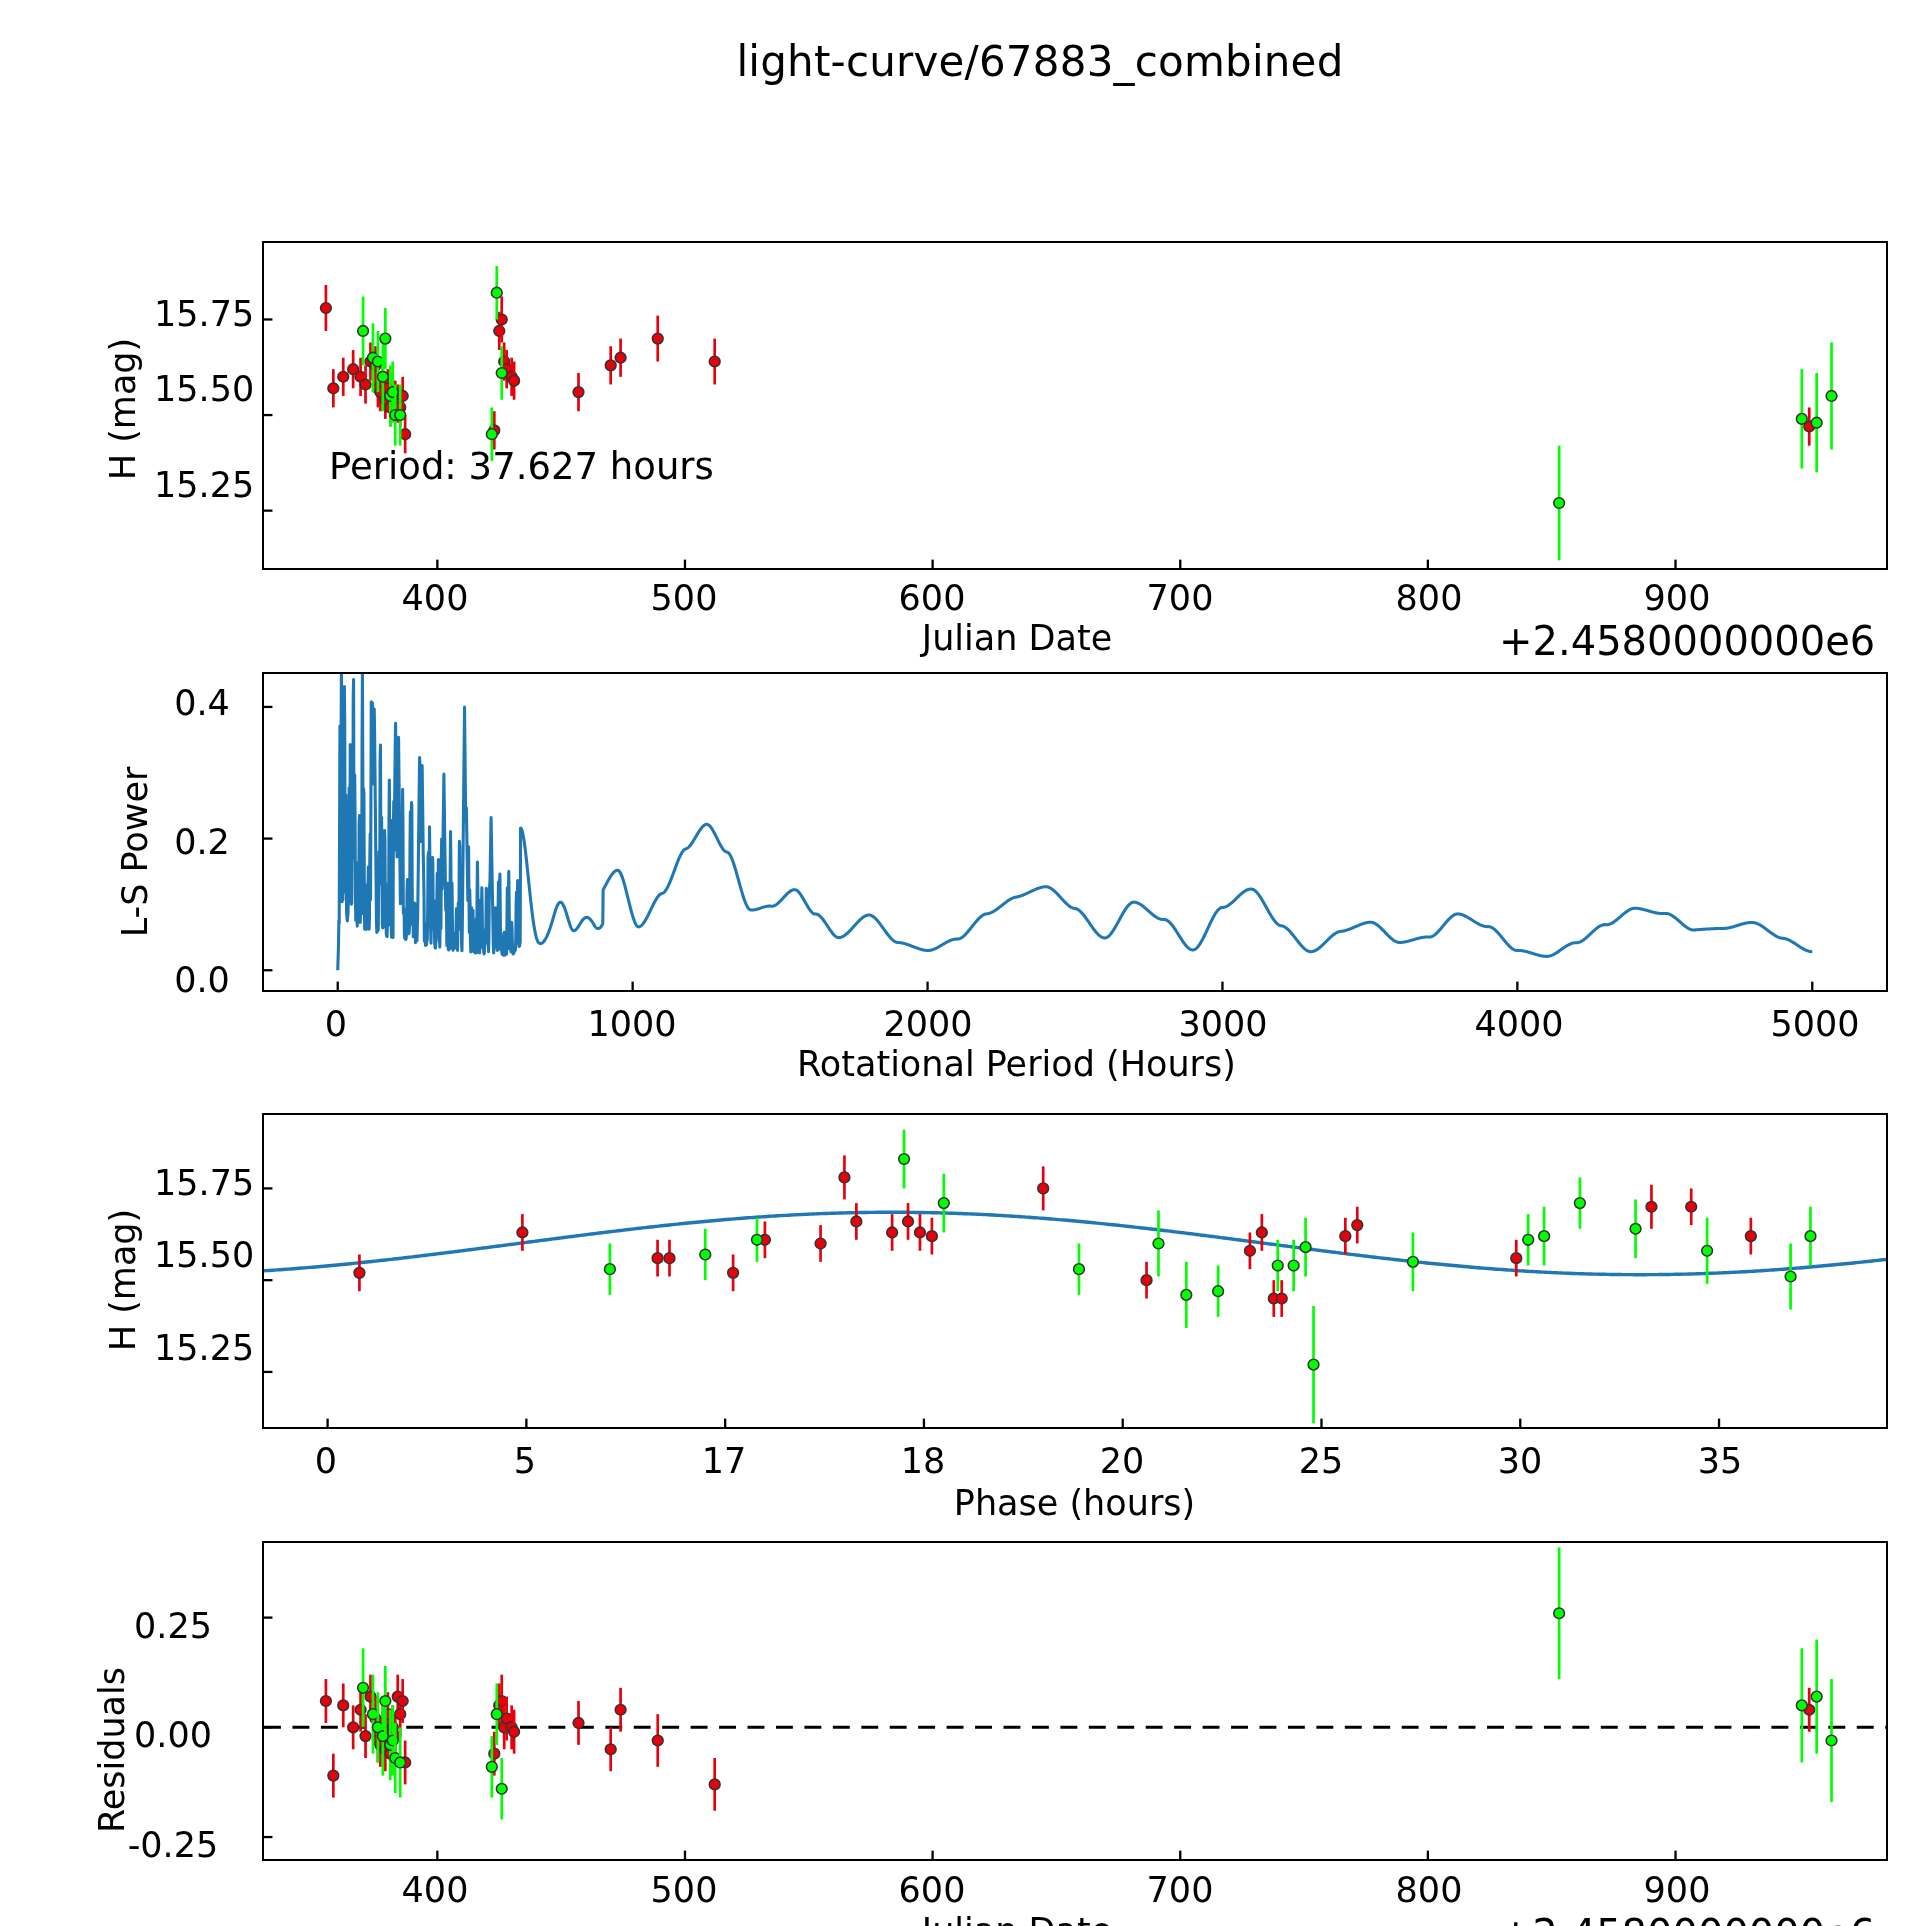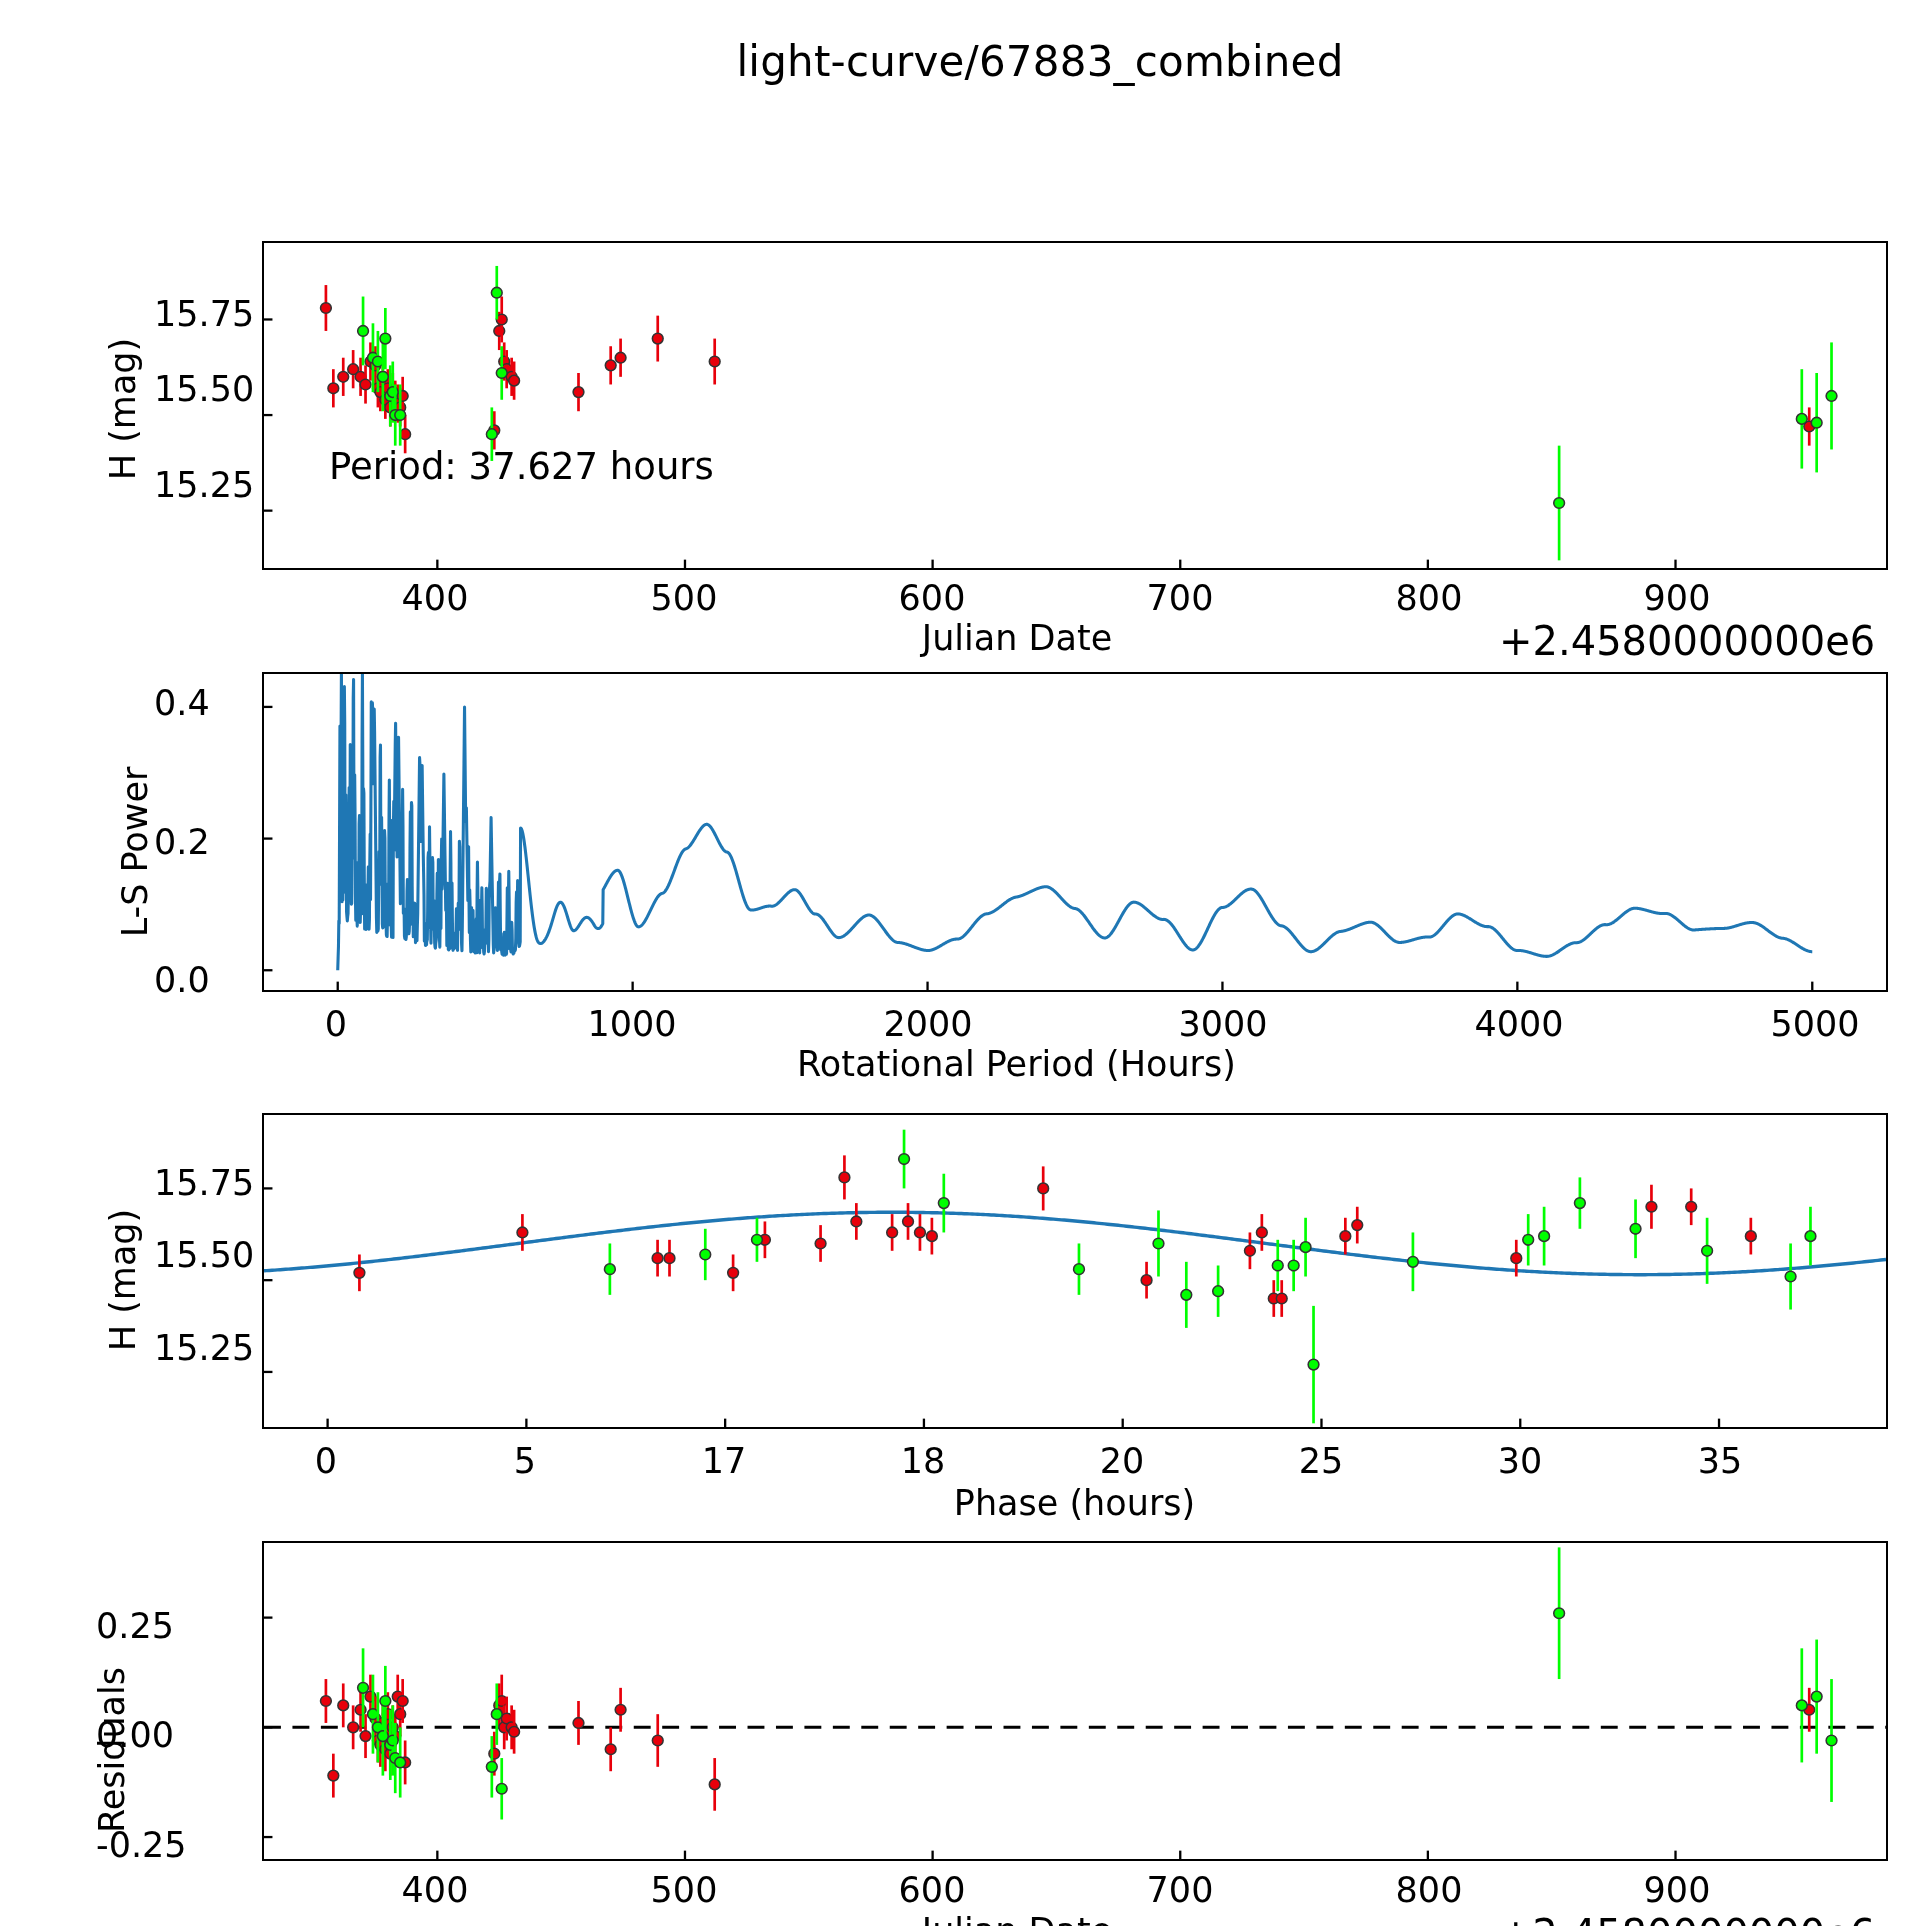--- a/index.html
+++ b/index.html
@@ -65,21 +65,21 @@
     position: absolute;
     font-size: 35px;
     white-space: nowrap;
   }
   .tick-x {
     transform: translateX(-50%);
     text-align: right;
   }
   .tick-y {
     transform: translateY(-50%);
-    text-align: left;
+    text-align: center;
   }
   .annot {
     position: absolute;
     font-size: 37px;
     white-space: nowrap;
   }
 </style>
 </head>
 <body>
 

